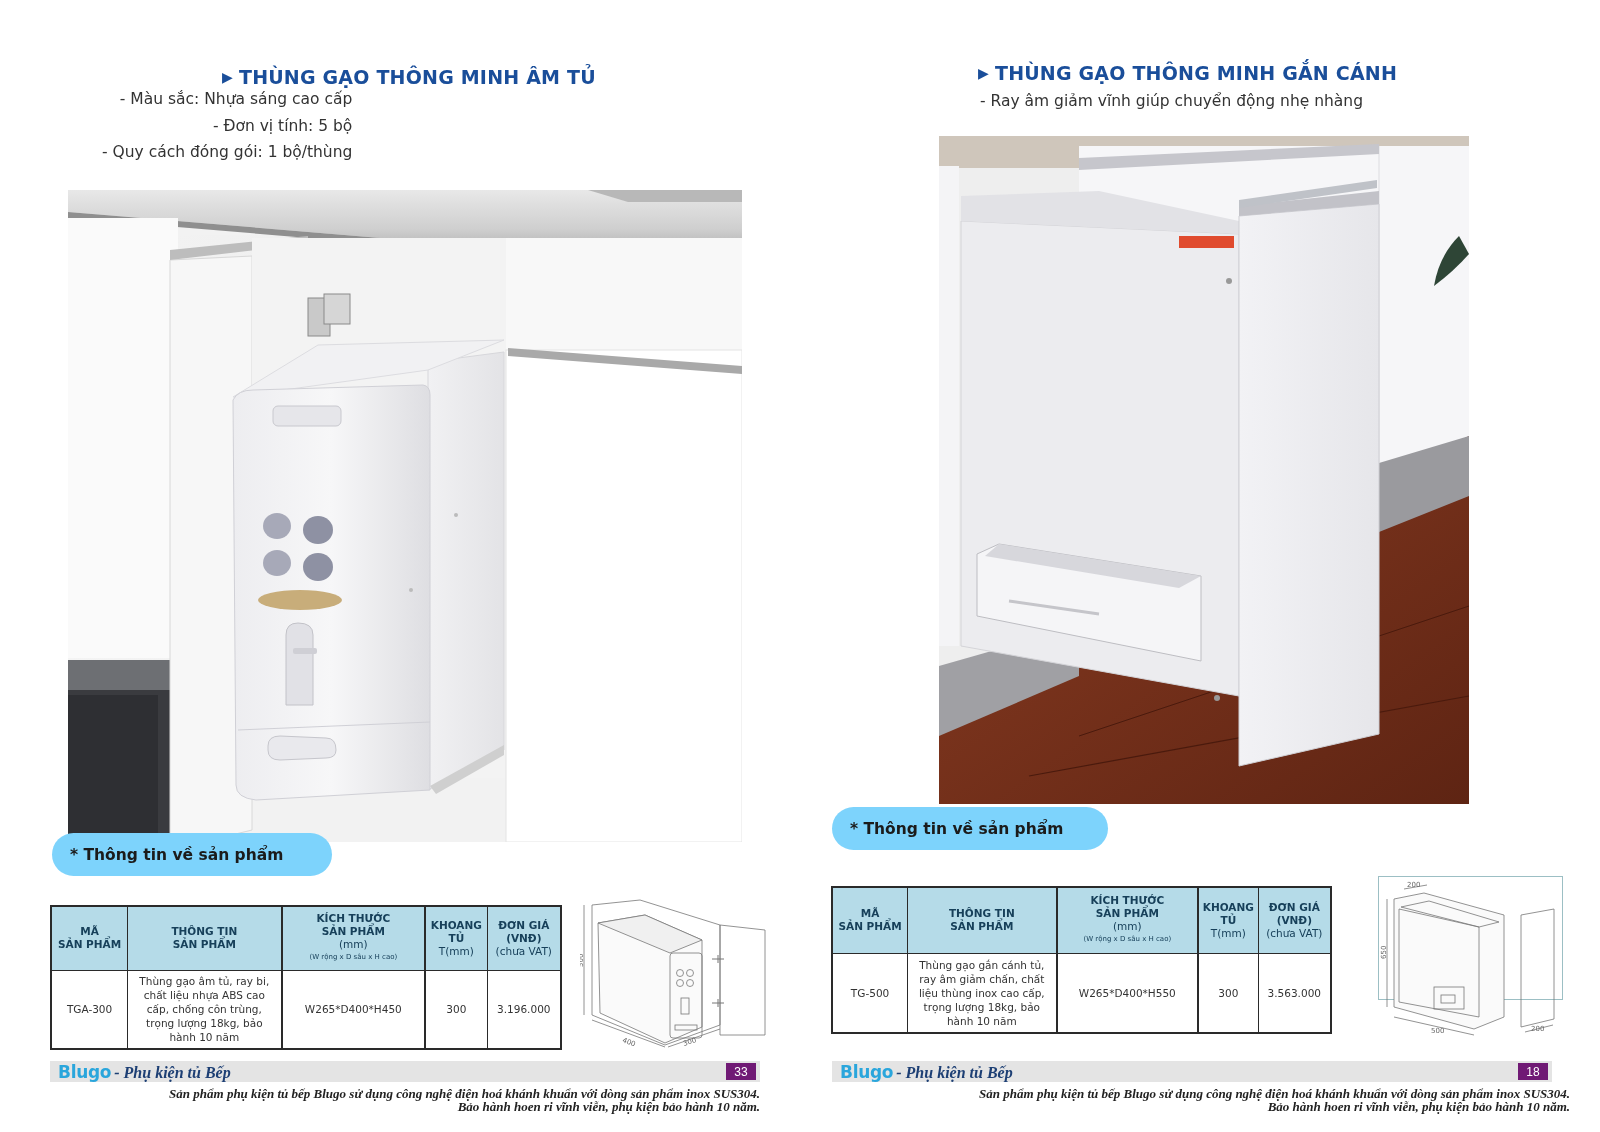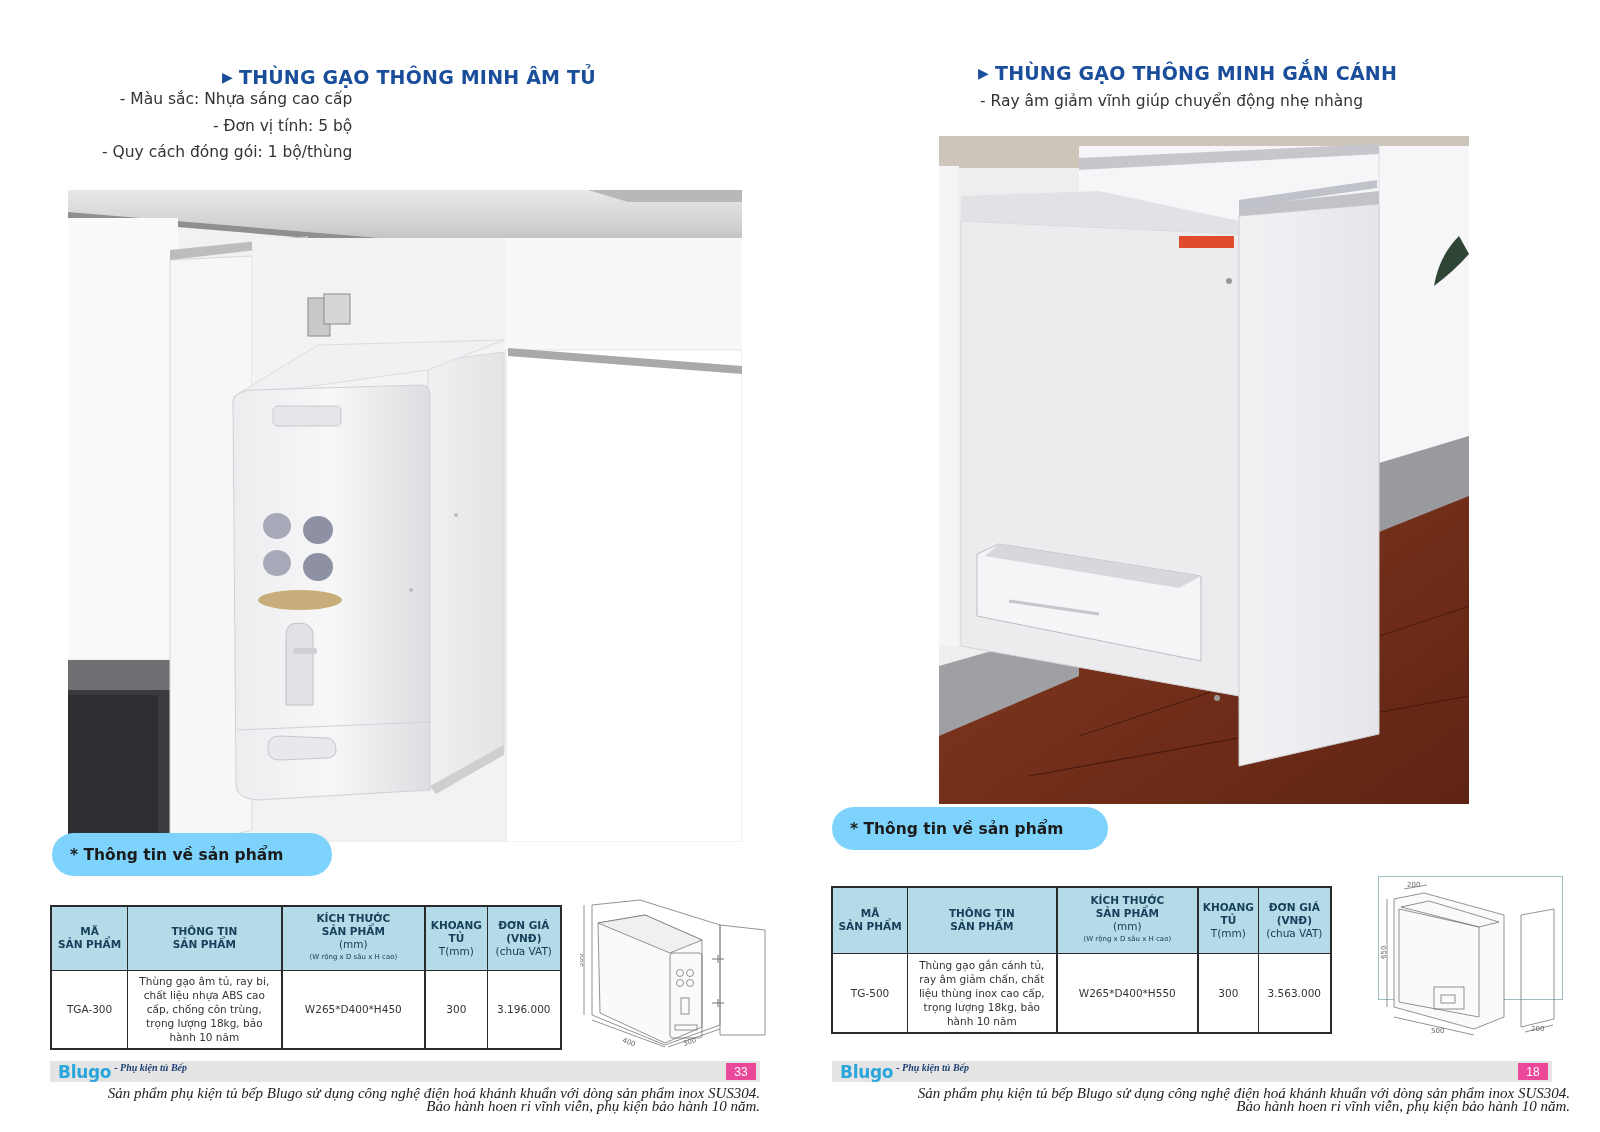--- a/index.html
+++ b/index.html
@@ -38,28 +38,28 @@
   table.spec th .tiny { font-weight: normal; font-size: 7px; display: block; }
   table.spec td { font-size: 10.5px; color: #333; line-height: 14px; padding: 2px 4px; background: #fff; }
   table.spec th.thick, table.spec td.thick { border-left: 2px solid #2a2a2a; border-right: 2px solid #2a2a2a; }
 
   .drawing { position: absolute; }
 
   .footer-bar {
     position: absolute; height: 21px; background: #e4e4e4;
     display: flex; align-items: center; justify-content: space-between; padding: 0 4px 0 8px;
   }
-  .brand { display: flex; align-items: flex-start; }
+  .brand { display: flex; align-items: flex-end; }
   .brand .logo { color: #2aa6dc; font-weight: bold; font-size: 17px; font-family: "DejaVu Sans", sans-serif; letter-spacing: -0.3px; }
-  .brand .tag { color: #1d3f74; font-style: italic; font-weight: bold; font-size: 10px; font-family: "Liberation Serif", serif; margin-left: 3px; }
-  .page-num { background: #ec4899; color: #fff; font-size: 12px; width: 30px; height: 17px; display: flex; align-items: center; justify-content: center; font-family: "Liberation Sans", sans-serif; }
+  .brand .tag { color: #1d3f74; font-style: italic; font-weight: bold; font-size: 16px; font-family: "Liberation Serif", serif; margin-left: 3px; }
+  .page-num { background: #701a75; color: #fff; font-size: 12px; width: 30px; height: 17px; display: flex; align-items: center; justify-content: center; font-family: "Liberation Sans", sans-serif; }
 
   .footnote {
-    position: absolute; text-align: right; font-style: italic; font-weight: normal;
-    font-family: "Liberation Serif", serif; font-size: 15px; color: #222; line-height: 13px; white-space: nowrap;
+    position: absolute; text-align: right; font-style: italic; font-weight: bold;
+    font-family: "Liberation Serif", serif; font-size: 13px; color: #222; line-height: 13px; white-space: nowrap;
   }
 </style>
 </head>
 <body>
 
 <div class="page left">
 
   <div class="title" style="left:222px; top:66px;">
     <span class="tri">▶</span><span>THÙNG GẠO THÔNG MINH ÂM TỦ</span>
   </div>

